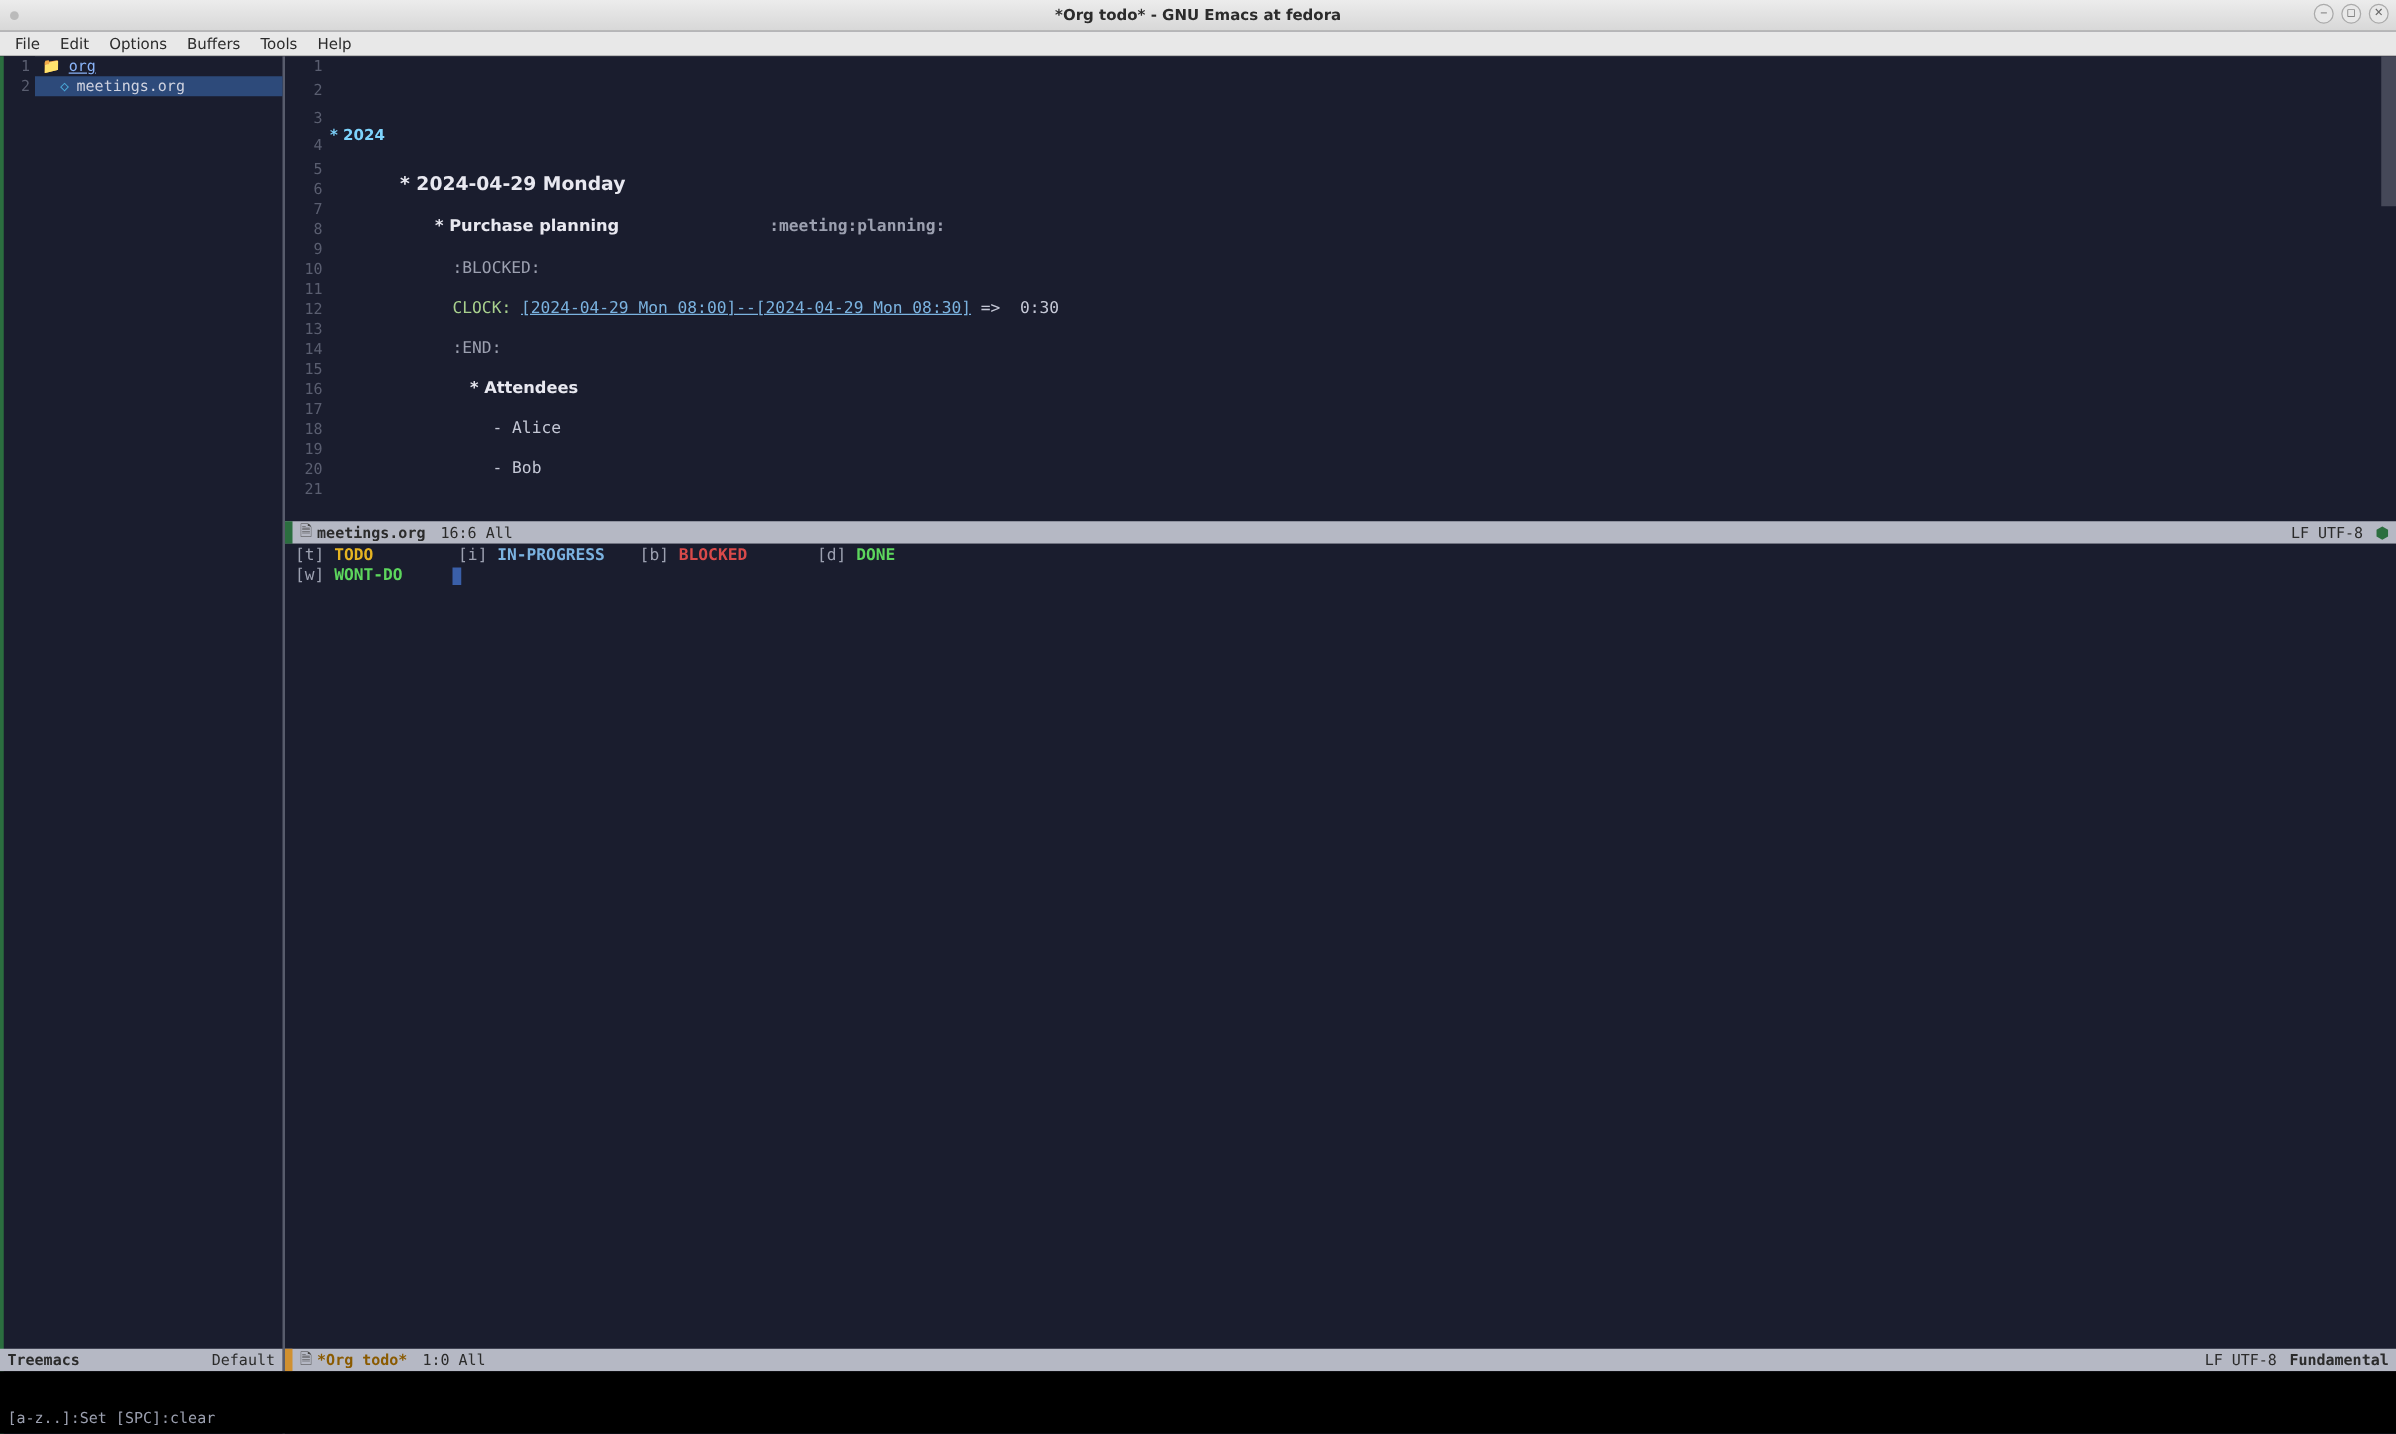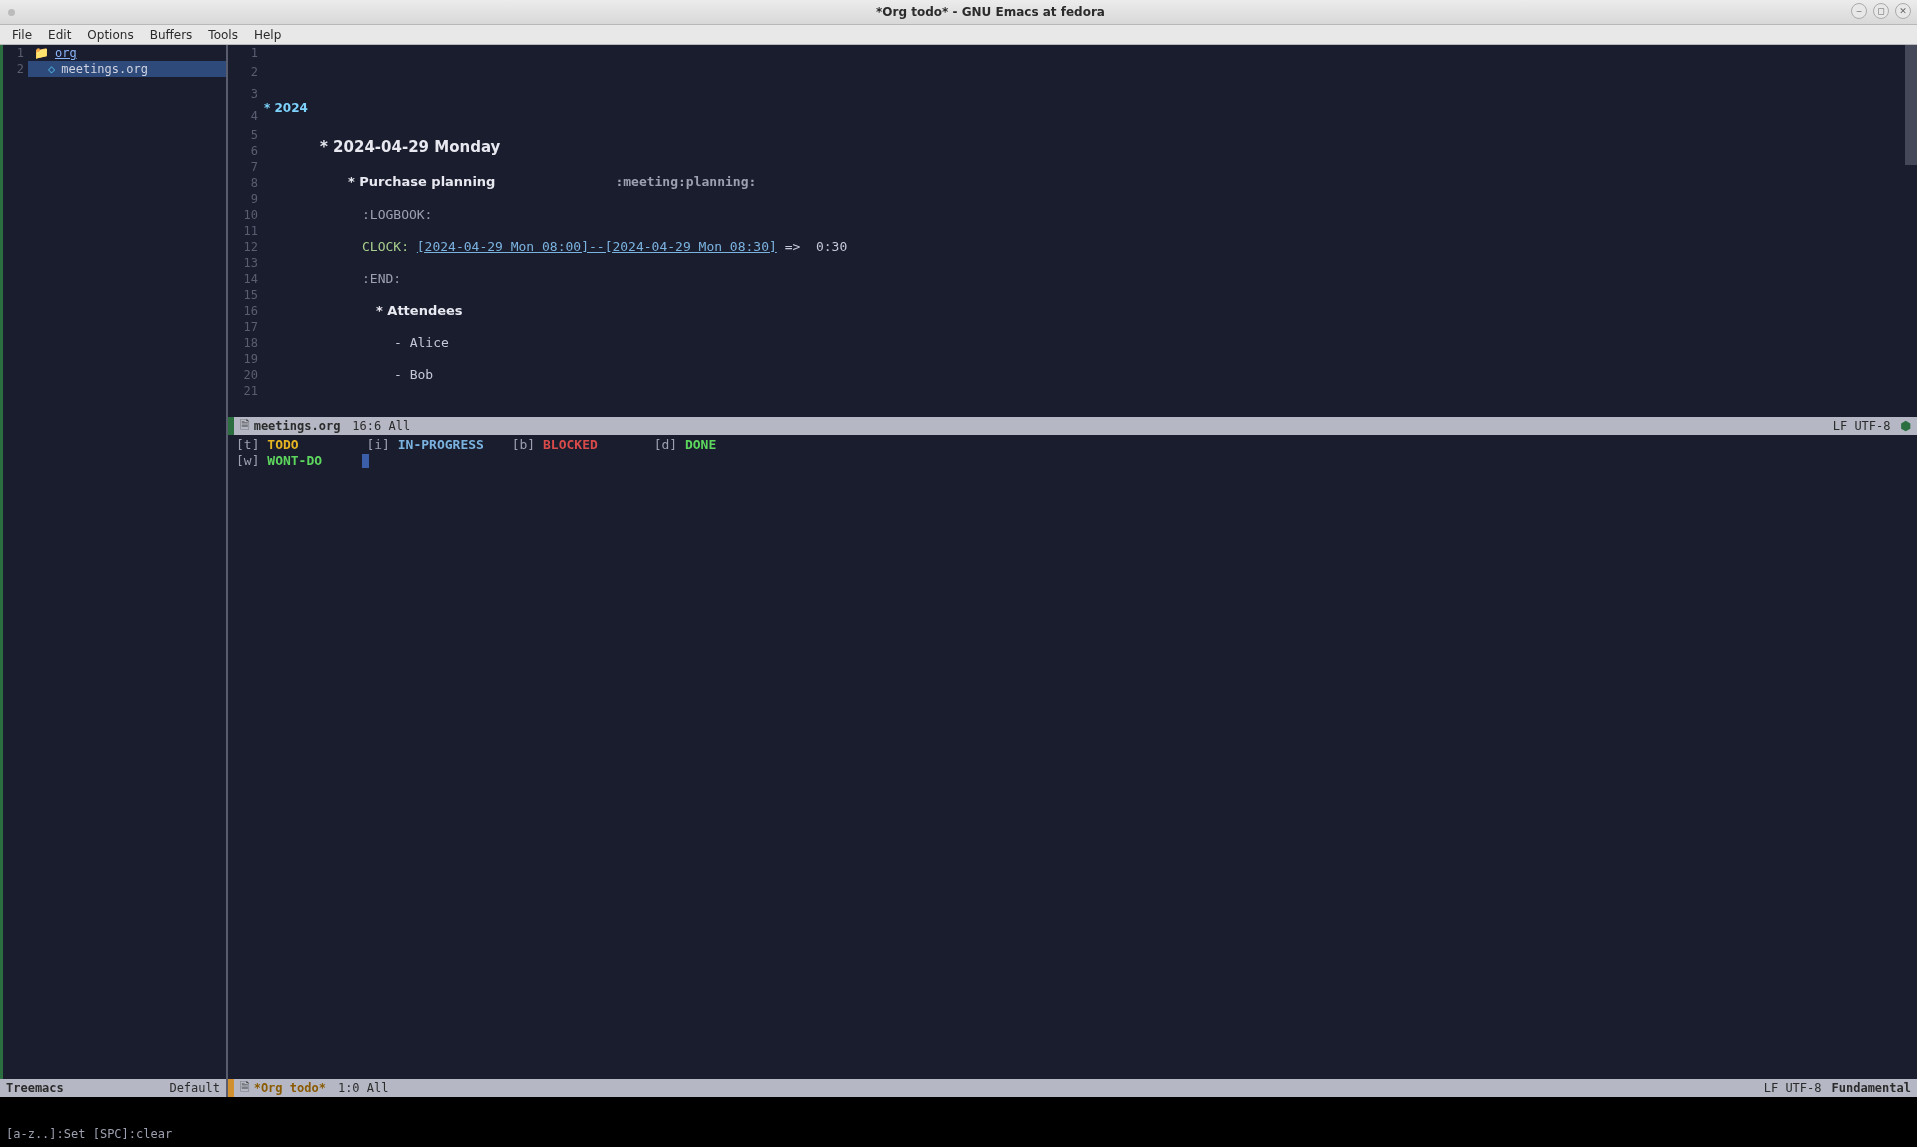--- a/index.html
+++ b/index.html
@@ -24,21 +24,20 @@
 }
 .titlebar-dot {
   width: 7px; height: 7px; border-radius: 50%;
   margin-left: 8px; background: #bbb;
 }
 .titlebar-title {
   position: absolute;
   left: 50%; transform: translateX(-50%);
   font-weight: bold;
   color: #2b2b2b;
-  margin-left: 32px;
 }
 .titlebar-controls {
   position: absolute; right: 6px; top: 3px;
   display: flex; gap: 6px;
 }
 .titlebar-btn {
   width: 16px; height: 16px; border: 1px solid #aaa;
   border-radius: 50%; background: #e8e8e8;
   display: flex; align-items: center; justify-content: center;
   font-size: 9px; color: #666;
@@ -283,21 +282,21 @@
         <div class="ln">18</div>
         <div class="ln">19</div>
         <div class="ln">20</div>
         <div class="ln">21</div>
       </div>
       <div class="code">
 <div style="height:16px;"></div>
 <div class="h1">* 2024</div>
 <div class="h3" style="padding-left:56px;">* 2024-04-29 Monday</div>
 <div class="h4" style="padding-left:84px; display:flex;text-align:center;"><span>* Purchase planning</span><span style="width:120px;"></span><span class="tags">:meeting:planning:</span></div>
-<div style="padding-left:98px;"><span class="drawer">:LOGBOOK:</span></div>
+<div style="padding-left:98px;"><span class="drawer">:BLOCKED:</span></div>
 <div style="padding-left:98px;"><span class="clock-kw">CLOCK:</span> <span class="timestamp">[2024-04-29 Mon 08:00]--[2024-04-29 Mon 08:30]</span> <span class="arrow">=&gt;</span>  <span class="duration">0:30</span></div>
 <div style="padding-left:98px;"><span class="drawer">:END:</span></div>
 <div class="h5" style="padding-left:112px;">* Attendees</div>
 <div style="padding-left:130px;">- Alice</div>
 <div style="padding-left:130px;">- Bob</div>
 
 
 
 
 

